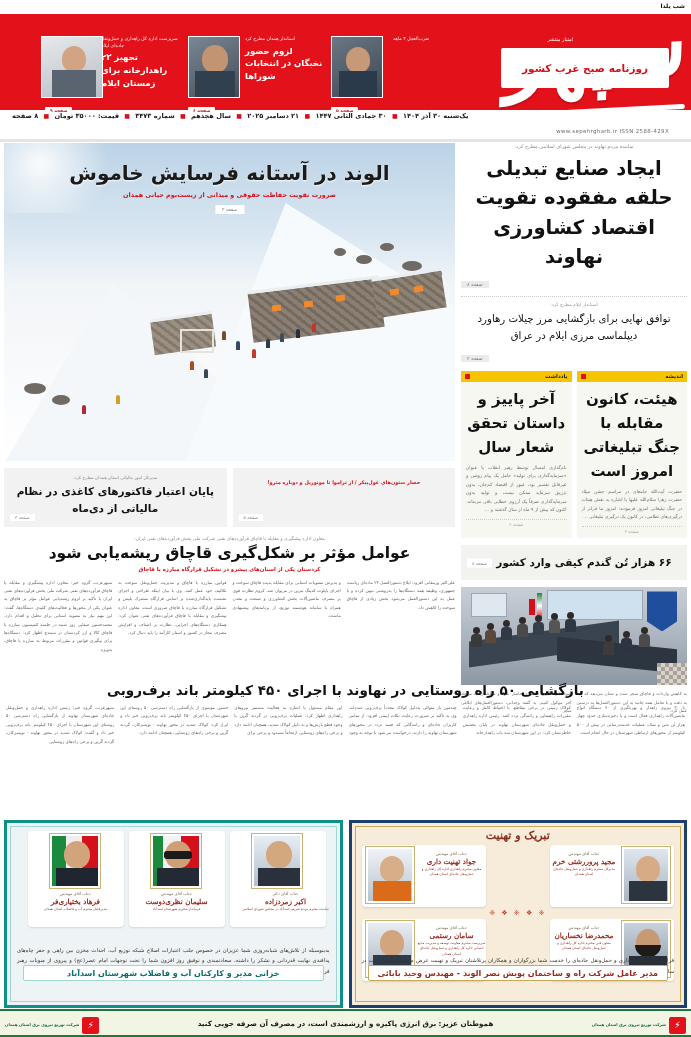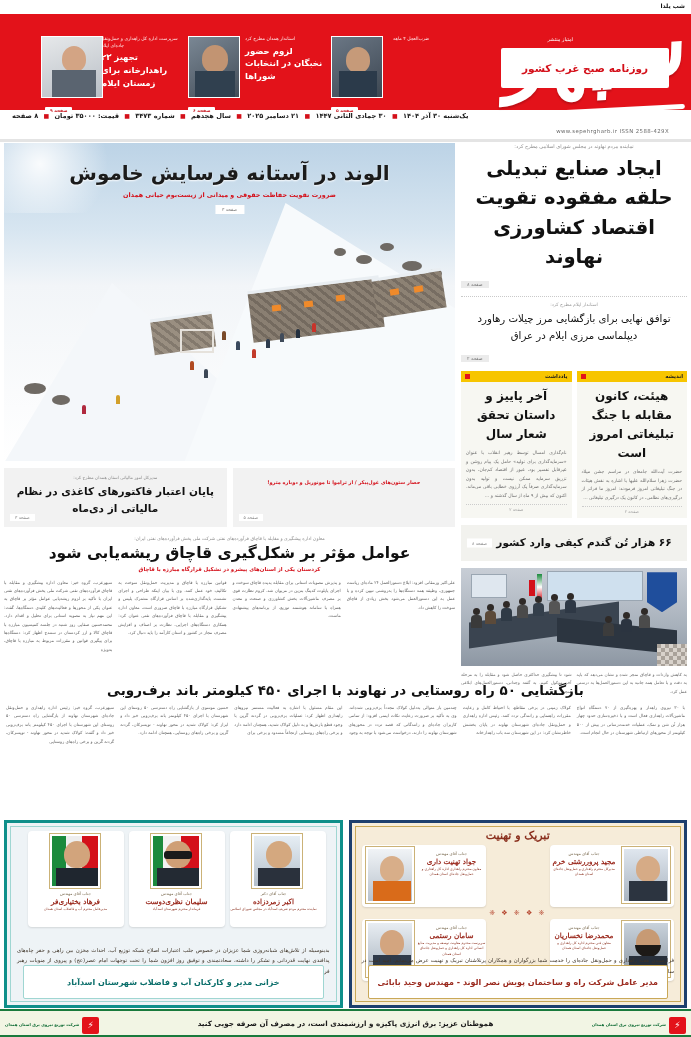--- a/index.html
+++ b/index.html
@@ -111,21 +111,21 @@
   
   .dual{ display:flex; gap:5px; margin-top:7px; }
   .ybox{ flex:1; background:#f7f7f2; }
   .ybar{
     background:#f7c500; height:11px; display:flex; align-items:center;
     justify-content:space-between; padding:0 4px;
   }
   .ybar .lbl{ font-size:5.4px; font-weight:bold; color:#1a1a1a;}
   .ybar .sq{ width:5px; height:5px; background:#e3121a; }
   .ybody{ padding:5px 5px 4px; }
-  .ybody h3{ font-size:12px; font-weight:bold; text-align:center; line-height:1.6; color:#111;}
+  .ybody h3{ font-size:15px; font-weight:bold; text-align:center; line-height:1.6; color:#111;}
   .ybody p{ font-size:4.6px; color:#6e6e6e; line-height:1.85; text-align:justify; margin-top:5px;}
   .ypage{ font-size:4.2px; color:#999; text-align:center; margin-top:4px; border-top:1px dotted #ccc; padding-top:2px;}
 
   .wheatbox{
     background:#f2f2ee; margin-top:7px; padding:9px 8px; position:relative;
   }
   .wheatbox h3{ font-size:10.5px; font-weight:bold; text-align:center; line-height:1.7; color:#111;}
   .wheatbox .pg{
     position:absolute; left:6px; top:50%; transform:translateY(-50%);
     background:#fff; font-size:4.4px; color:#888; padding:2px 5px;
@@ -196,21 +196,21 @@
   .pname .hon{ font-size:4px; color:#7a6a4f; display:block;}
   .pname .nm{ font-size:7.2px; font-weight:bold; color:#9b2a1e; display:block; margin:1px 0;
     font-family:"DejaVu Serif","Liberation Serif",serif;}
   .pname .rol{ font-size:3.4px; color:#8a2f1d; line-height:1.6; display:block;}
 
   .ad-body{
     position:absolute; left:10px; right:10px; bottom:30px;
     font-size:5.4px; color:#3d3327; line-height:2.0; text-align:justify;
   }
   .ad-foot{
-    position:absolute; left:16px; right:16px; bottom:6px; height:34px;
+    position:absolute; left:16px; right:16px; bottom:24px; height:16px;
     background:#fff; border:1px solid #c9a857; border-radius:2px;
     display:flex; align-items:center; justify-content:center;
     font-size:8px; font-weight:bold; color:#9b2a1e;
   }
   .ad-foot-r{ border-color:#9fd6d2; color:#0c6f6b; }
 
   .card-slot{
     position:absolute; background:#fff; border-radius:4px;
     box-shadow:0 1px 2px rgba(0,0,0,.12);
   }
@@ -575,21 +575,21 @@
           radial-gradient(circle at 10% 20%, rgba(200,225,230,.6) 0 20%, transparent 21%),
           radial-gradient(circle at 90% 15%, rgba(200,225,230,.6) 0 18%, transparent 19%),
           linear-gradient(#eef6f7,#e3eef1); opacity:.9; z-index:-1;"></div>
 
       <div class="card-slot" style="right:14px; top:8px; width:96px; height:96px;"></div>
       <div class="portrait" style="right:38px; top:11px; width:50px; height:54px;">
         <div class="simg" style="background:linear-gradient(#e6eef4,#b4bfca);"></div>
         <div style="position:absolute;left:12px;top:5px;width:26px;height:27px;border-radius:50% 50% 45% 45%;background:#d4a87f;"></div>
         <div style="position:absolute;left:4px;top:32px;width:42px;height:22px;background:#2a313c;"></div>
       </div>
-      <div class="pname" style="right:20px; top:68px; width:92px;">
+      <div class="pname" style="right:8px; top:68px; width:92px;">
         <span class="hon">جناب آقای دکتر</span>
         <span class="nm">اکبر زمردزاده</span>
         <span class="rol">نماینده محترم مردم شریف اسدآباد در مجلس شورای اسلامی</span>
       </div>
 
       <div class="card-slot" style="right:115px; top:8px; width:96px; height:96px;"></div>
       <div class="portrait" style="right:139px; top:11px; width:50px; height:54px;">
         <div class="simg" style="background:linear-gradient(90deg,#1b8a3d 0 22%,#f2f2f2 22% 60%,#d4101a 60% 100%);"></div>
         <div style="position:absolute;left:12px;top:5px;width:26px;height:27px;border-radius:50% 50% 45% 45%;background:#cf9f76;"></div>
         <div style="position:absolute;left:11px;top:15px;width:28px;height:8px;background:#1a1a1a;border-radius:3px;"></div>

